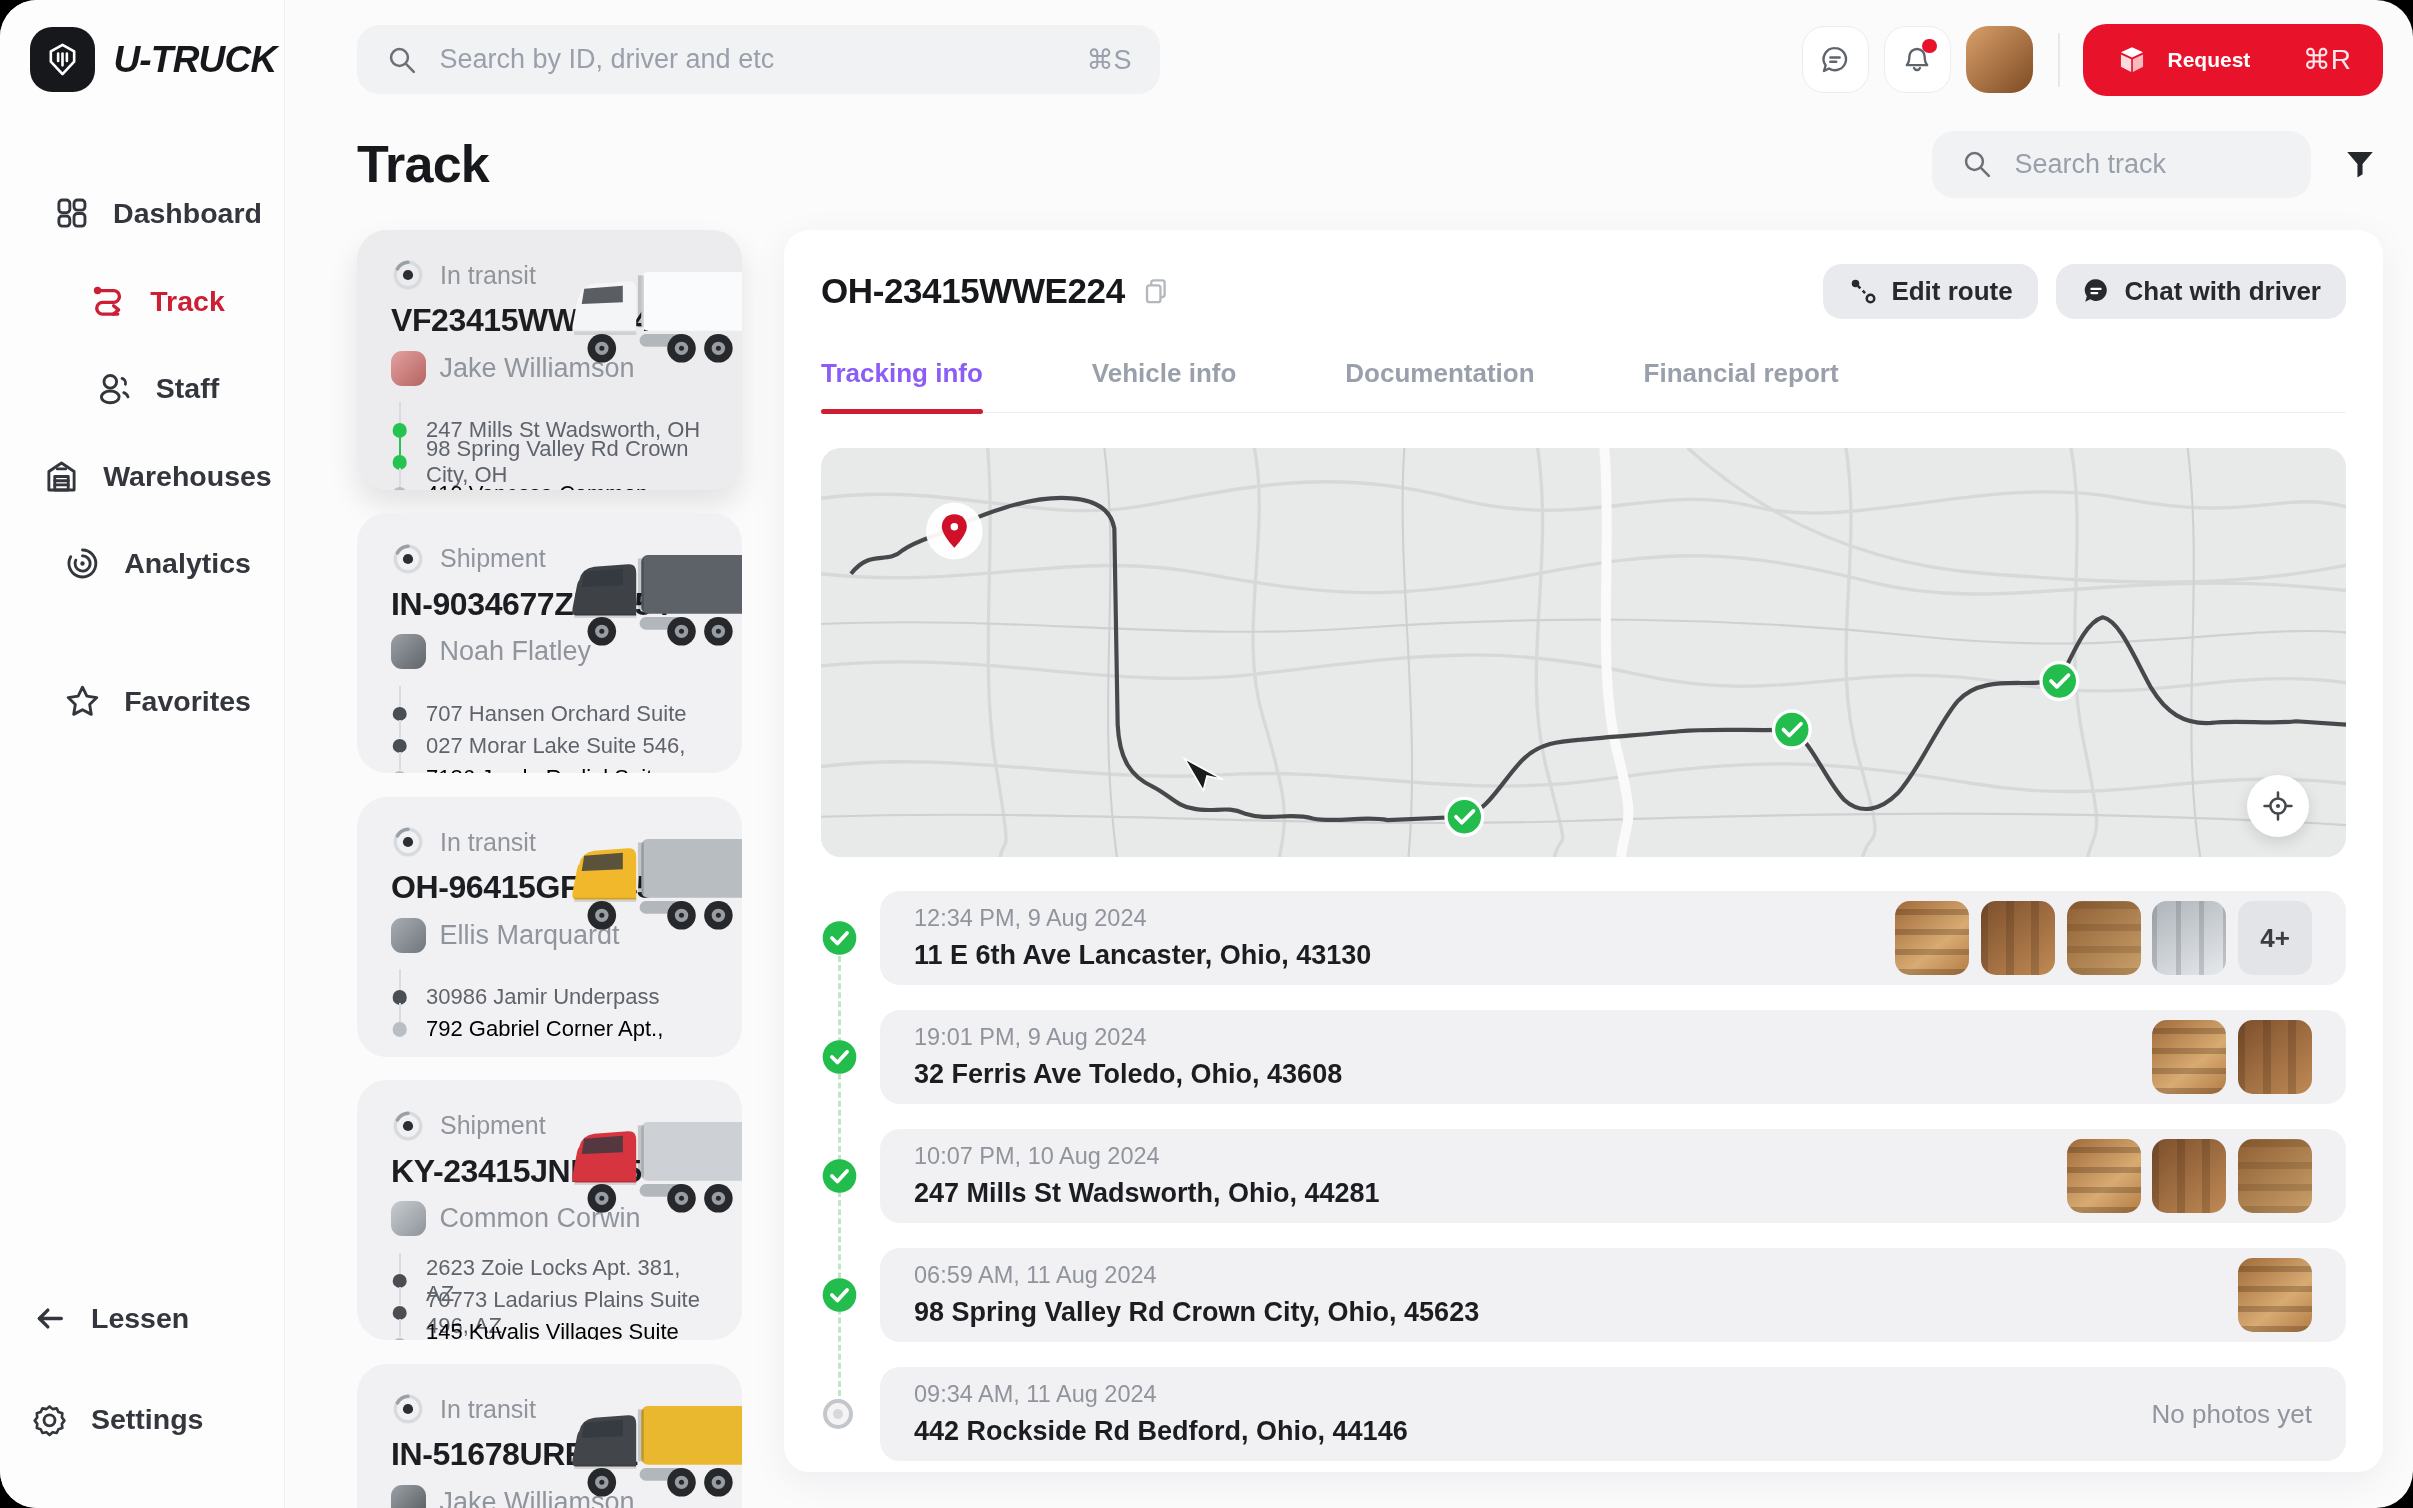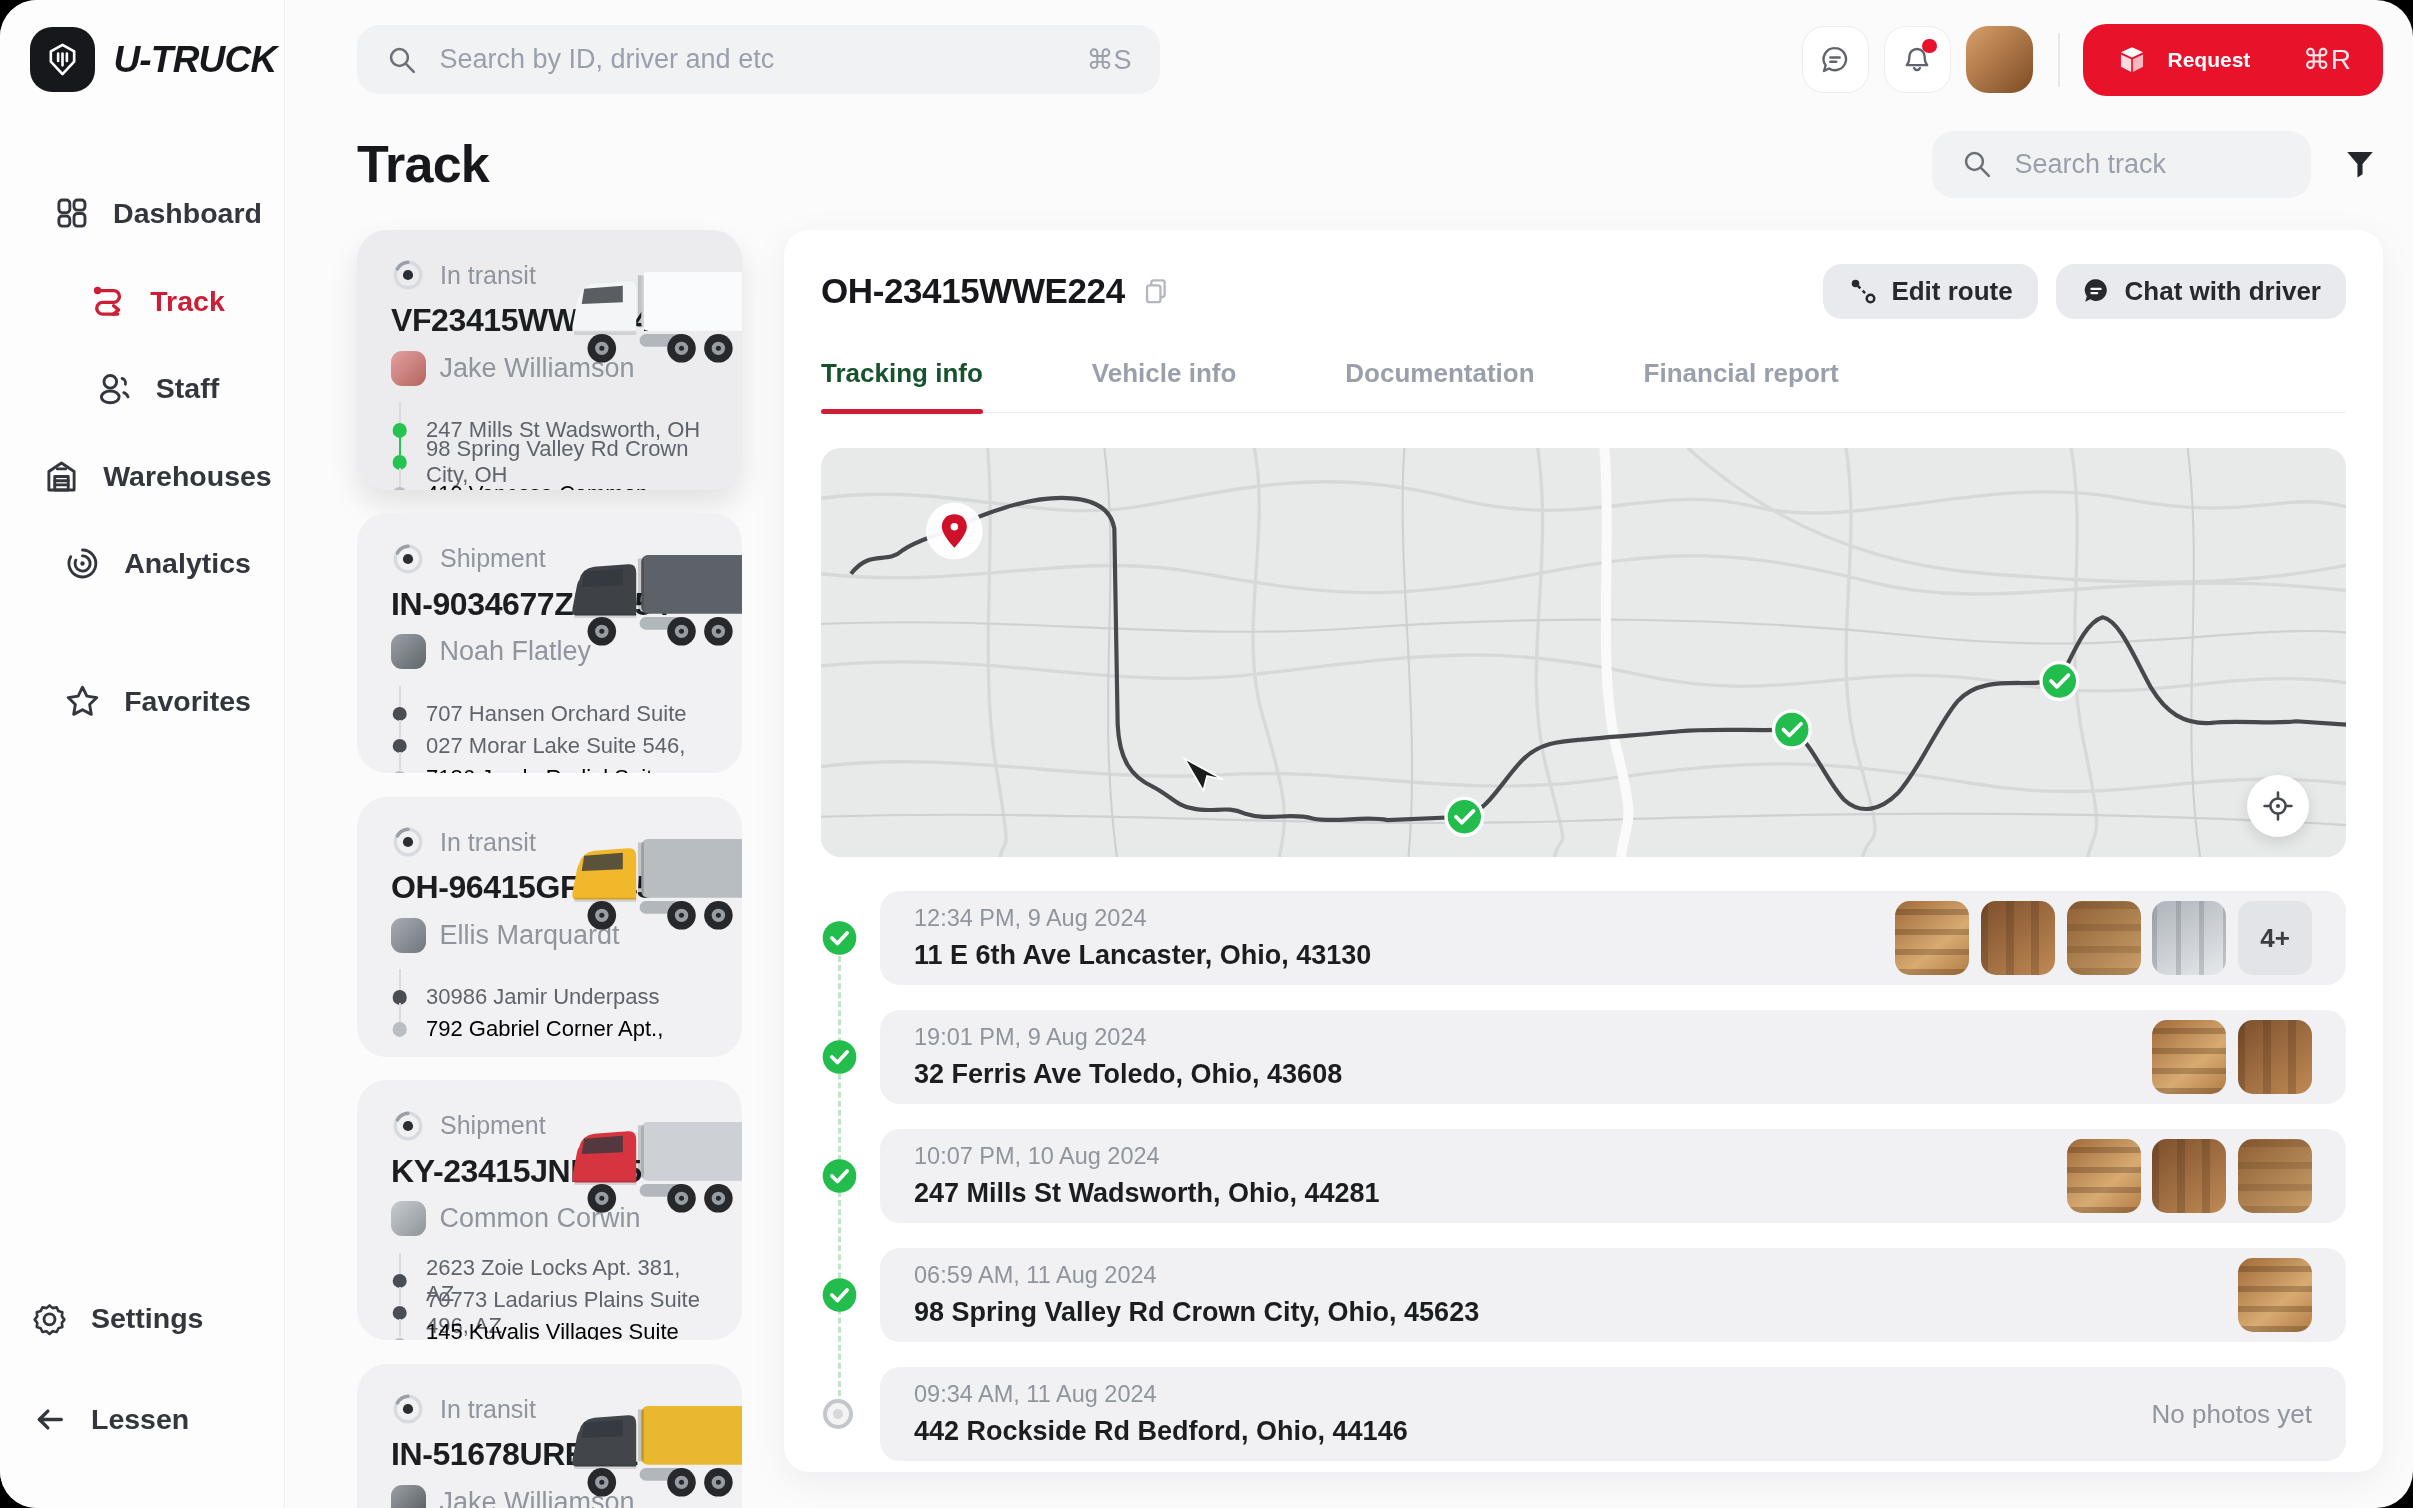--- a/index.html
+++ b/index.html
@@ -77,21 +77,21 @@
   .panel{flex:1;background:#fff;border-radius:25px;box-shadow:0 8.4px 37px rgba(20,22,26,.06);padding:34px 37px;height:1242px;display:flex;flex-direction:column;}
   .panel-head{display:flex;align-items:center;}
   .panel-id{font-size:35px;font-weight:800;color:#17181b;letter-spacing:-0.4px;}
   .copy-btn{border:none;background:transparent;margin-left:17px;cursor:pointer;display:flex;}
   .copy-btn svg{width:28.5px;height:28.5px;}
   .panel-actions{margin-left:auto;display:flex;gap:18.4px;}
   .pill-btn{height:55px;border-radius:18.4px;background:#e9eaed;border:none;display:flex;align-items:center;gap:13.4px;padding:0 25px;font-size:26px;font-weight:600;color:#26292d;cursor:pointer;font-family:inherit;}
   .pill-btn svg{width:30px;height:30px;}
   .tabs{display:flex;gap:109px;margin-top:39px;border-bottom:1.7px solid #efeff1;flex:0 0 auto;}
   .tab{position:relative;padding-bottom:23.5px;font-size:26px;font-weight:600;color:#9aa0ab;background:none;border:none;cursor:pointer;font-family:inherit;}
-  .tab.active{color:#14532d;}
+  .tab.active{color:#8b5cf6;}
   .tab.active::after{content:"";position:absolute;left:0;right:0;bottom:-1.7px;height:5px;border-radius:2.5px;background:#cf1e33;}
 
   .map{margin-top:35px;height:409px;border-radius:20px;background:#e8e9e9;position:relative;overflow:hidden;flex:0 0 auto;}
   .map > svg{position:absolute;inset:0;width:100%;height:100%;}
   .locate-btn{position:absolute;right:37px;bottom:20px;width:62px;height:62px;border-radius:50%;background:#fff;border:none;box-shadow:0 5px 15px rgba(0,0,0,.12);cursor:pointer;display:flex;align-items:center;justify-content:center;}
   .locate-btn svg{width:32px;height:32px;}
 
   
   .timeline{margin-top:34px;position:relative;padding-left:59px;flex:1;}
   .timeline::before{content:"";position:absolute;left:17px;top:47px;bottom:47px;width:0;border-left:3.4px dashed #bfe6c9;}
@@ -196,35 +196,35 @@
               <path d="M22 5 l5.2 10.6 11.8 1.7 -8.5 8.3 2 11.7 -10.5 -5.5 -10.5 5.5 2 -11.7 -8.5 -8.3 11.8 -1.7 Z"></path>
             </svg>
           </span>
     <span class="lbl">Favorites</span>
   </div>
       </nav>
     <div class="side-spacer"></div>
     <div class="side-bottom">
       <div class="nav-item">
         <span class="ic">
+            <svg viewBox="0 0 44 44" fill="none" stroke-width="4" stroke-linecap="round" stroke-linejoin="round" stroke="currentColor">
+              <path d="M36 22 H10"></path>
+              <path d="M20 12 L10 22 L20 32"></path>
+            </svg>
+          </span>
+        <span>Lessen</span>
+      </div>
+      <div class="nav-item">
+        <span class="ic">
             <svg viewBox="0 0 44 44" fill="none" stroke-width="3.4" stroke-linecap="round" stroke-linejoin="round" stroke="currentColor">
               <path d="M22 5 l4 3.5 5.2 -1 2.3 4.8 5 1.6 -.6 5.3 3.3 4.2 -3.3 4.2 .6 5.3 -5 1.6 -2.3 4.8 -5.2 -1 -4 3.5 -4 -3.5 -5.2 1 -2.3 -4.8 -5 -1.6 .6 -5.3 -3.3 -4.2 3.3 -4.2 -.6 -5.3 5 -1.6 2.3 -4.8 5.2 1 Z" transform="scale(0.92) translate(2,2)"></path>
               <circle cx="22" cy="23" r="6.5"></circle>
             </svg>
           </span>
         <span>Settings</span>
-      </div>
-      <div class="nav-item">
-        <span class="ic">
-            <svg viewBox="0 0 44 44" fill="none" stroke-width="4" stroke-linecap="round" stroke-linejoin="round" stroke="currentColor">
-              <path d="M36 22 H10"></path>
-              <path d="M20 12 L10 22 L20 32"></path>
-            </svg>
-          </span>
-        <span>Lessen</span>
       </div>
     </div>
   </aside>
 
   <main>
     <div class="topbar">
       <label class="search big">
         <svg viewBox="0 0 38 38" fill="none" stroke="#6b7077" stroke-width="3">
             <circle cx="16" cy="16" r="10"></circle>
             <path d="M24 24 L33 33" stroke-linecap="round"></path>

